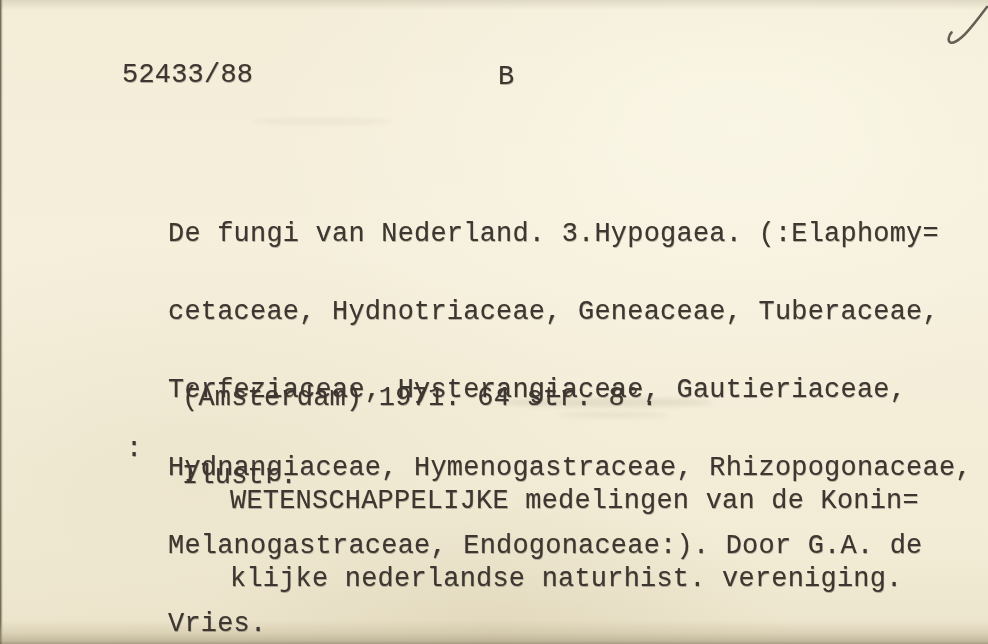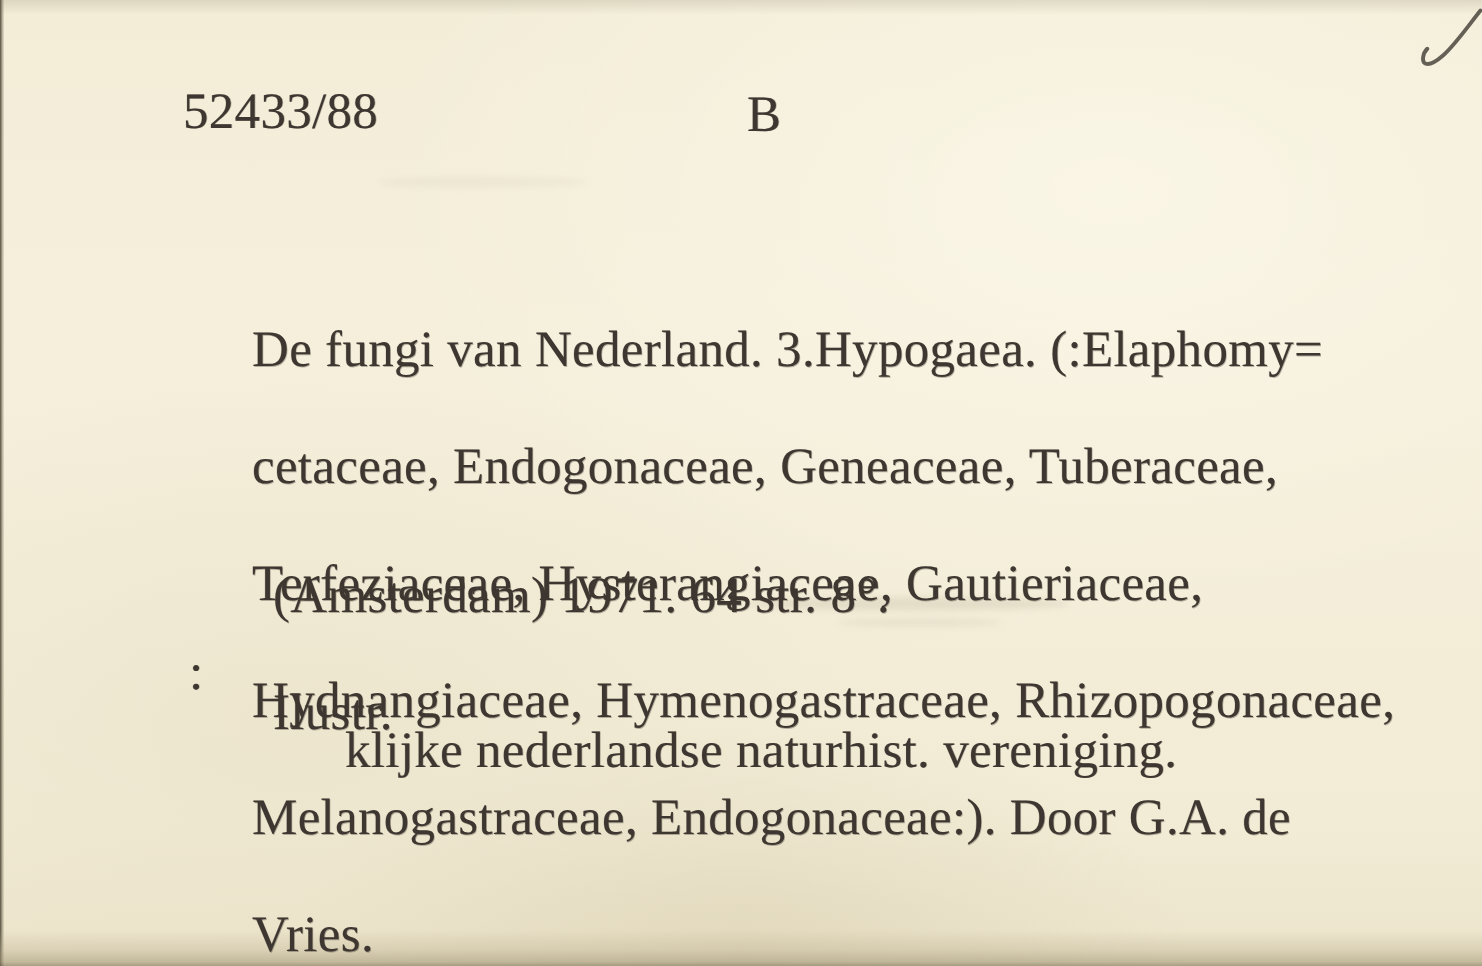--- a/index.html
+++ b/index.html
@@ -42,26 +42,25 @@
     background: rgba(150,138,112,0.16);
     filter: blur(2px);
     border-radius: 50%;
   }
   .smudge.s1 { left: 498px; top: 398px; width: 215px; height: 9px; }
   .smudge.s2 { left: 558px; top: 412px; width: 110px; height: 6px; opacity: .7; }
   .smudge.s3 { left: 252px; top: 118px; width: 140px; height: 7px; opacity: .5; }
 
   .tw {
     position: absolute;
-    font-size: 34px;
+    font-size: 27px;
     line-height: 26px;
     letter-spacing: 0.2px;
     white-space: pre;
     text-shadow: 0.5px 0.5px 0 rgba(62,54,46,0.35), -0.3px 0 0 rgba(62,54,46,0.2);
-    font-family: Liberation Serif, serif;
   }
   .call-number   { left: 122px; top: 62px;  }
   .class-letter  { left: 498px; top: 64px;  }
   .heading       { left: 122px; top: 141px; }
   .title-block   { left: 168px; top: 169px; }
   .imprint-block { left: 182px; top: 333px; }
   .series-marker { left: 126px; top: 436px; }
   .series-block  { left: 230px; top: 436px; }
   .tw .line { display: block; }
 
@@ -82,35 +81,36 @@
   <div class="smudge s2"></div>
   <div class="smudge s3"></div>
 
   <div class="tw call-number">52433/88</div>
 
   <div class="tw class-letter">B</div>
 
 
   <div class="tw title-block">
     <span class="line">De fungi van Nederland. 3.Hypogaea. (:Elaphomy=</span>
-    <span class="line">cetaceae, Endogonaceae, Geneaceae, Tuberaceae,</span>
+    <span class="line">cetaceae, Hydnotriaceae, Geneaceae, Tuberaceae,</span>
     <span class="line">Terfeziaceae, Hysterangiaceae, Gautieriaceae,</span>
     <span class="line">Hydnangiaceae, Hymenogastraceae, Rhizopogonaceae,</span>
     <span class="line">Melanogastraceae, Endogonaceae:). Door G.A. de</span>
     <span class="line">Vries.</span>
   </div>
 
   <div class="tw imprint-block">
     <span class="line">(Amsterdam) 1971. 64 str. 8°.</span>
     <span class="line">Ilustr.</span>
   </div>
 
   <div class="tw series-marker">:</div>
 
   <div class="tw series-block">
+    <span class="line">WETENSCHAPPELIJKE medelingen van de Konin=</span>
     <span class="line">klijke nederlandse naturhist. vereniging.</span>
     
   </div>
 
   <svg class="checkmark" viewBox="0 0 50 52" xmlns="http://www.w3.org/2000/svg">
     <path d="M49 3 C41 13 32 26 24 33 C20 36.5 15.5 39.5 12.5 38.5 C9.5 37.4 10.5 31.5 13.5 28.5" fill="none" stroke="#4b463e" stroke-width="2.6" stroke-linecap="round" opacity="0.85"></path>
   </svg>
 
 </div>
 

